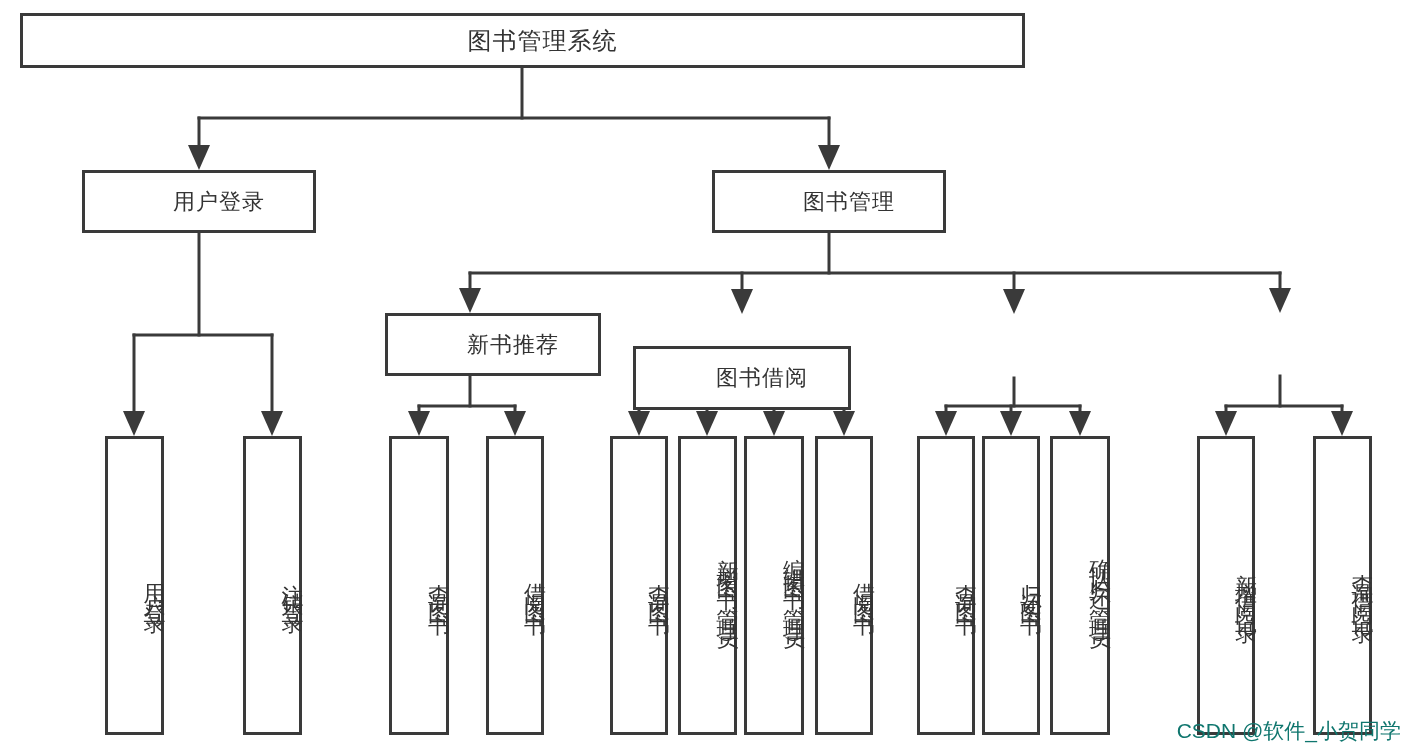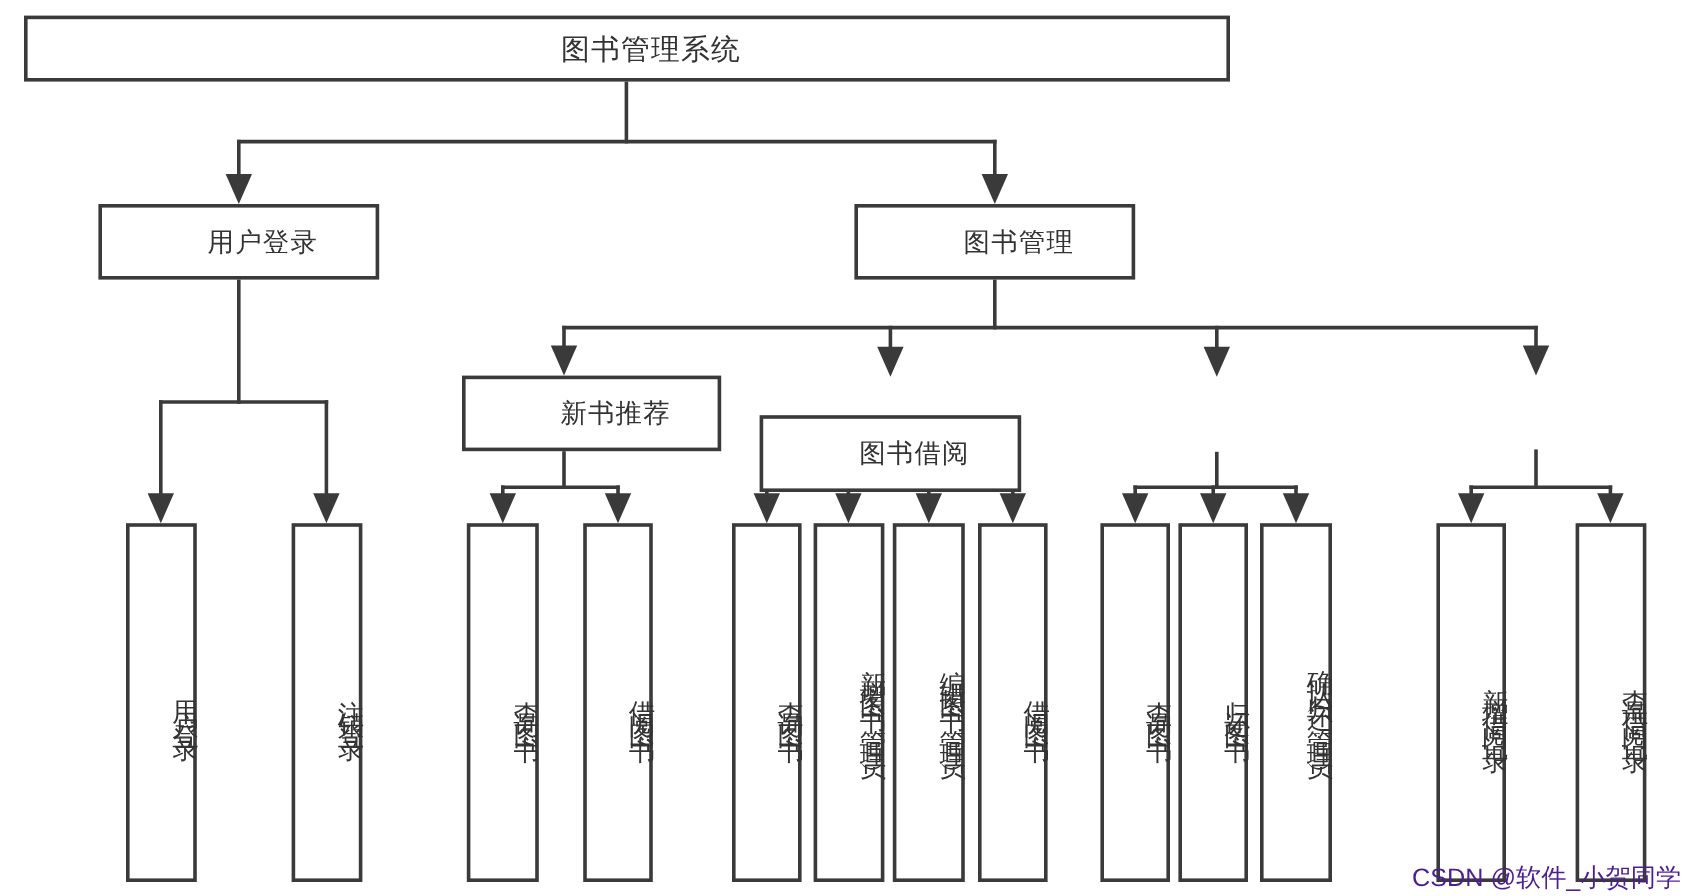--- a/index.html
+++ b/index.html
@@ -49,21 +49,21 @@
     writing-mode: vertical-rl;
     text-orientation: mixed;
     letter-spacing: 10px;
     line-height: 1;
   }
   .watermark {
     position: absolute;
     right: 4px;
     bottom: 2px;
     font-size: 21px;
-    color: #4c1d95;
+    color: #0f766e;
     z-index: 3;
     white-space: nowrap;
   }
 </style>
 </head>
 <body>
 
 <div class="canvas">
 
   <svg class="connectors" viewBox="0 0 1405 747" xmlns="http://www.w3.org/2000/svg">

